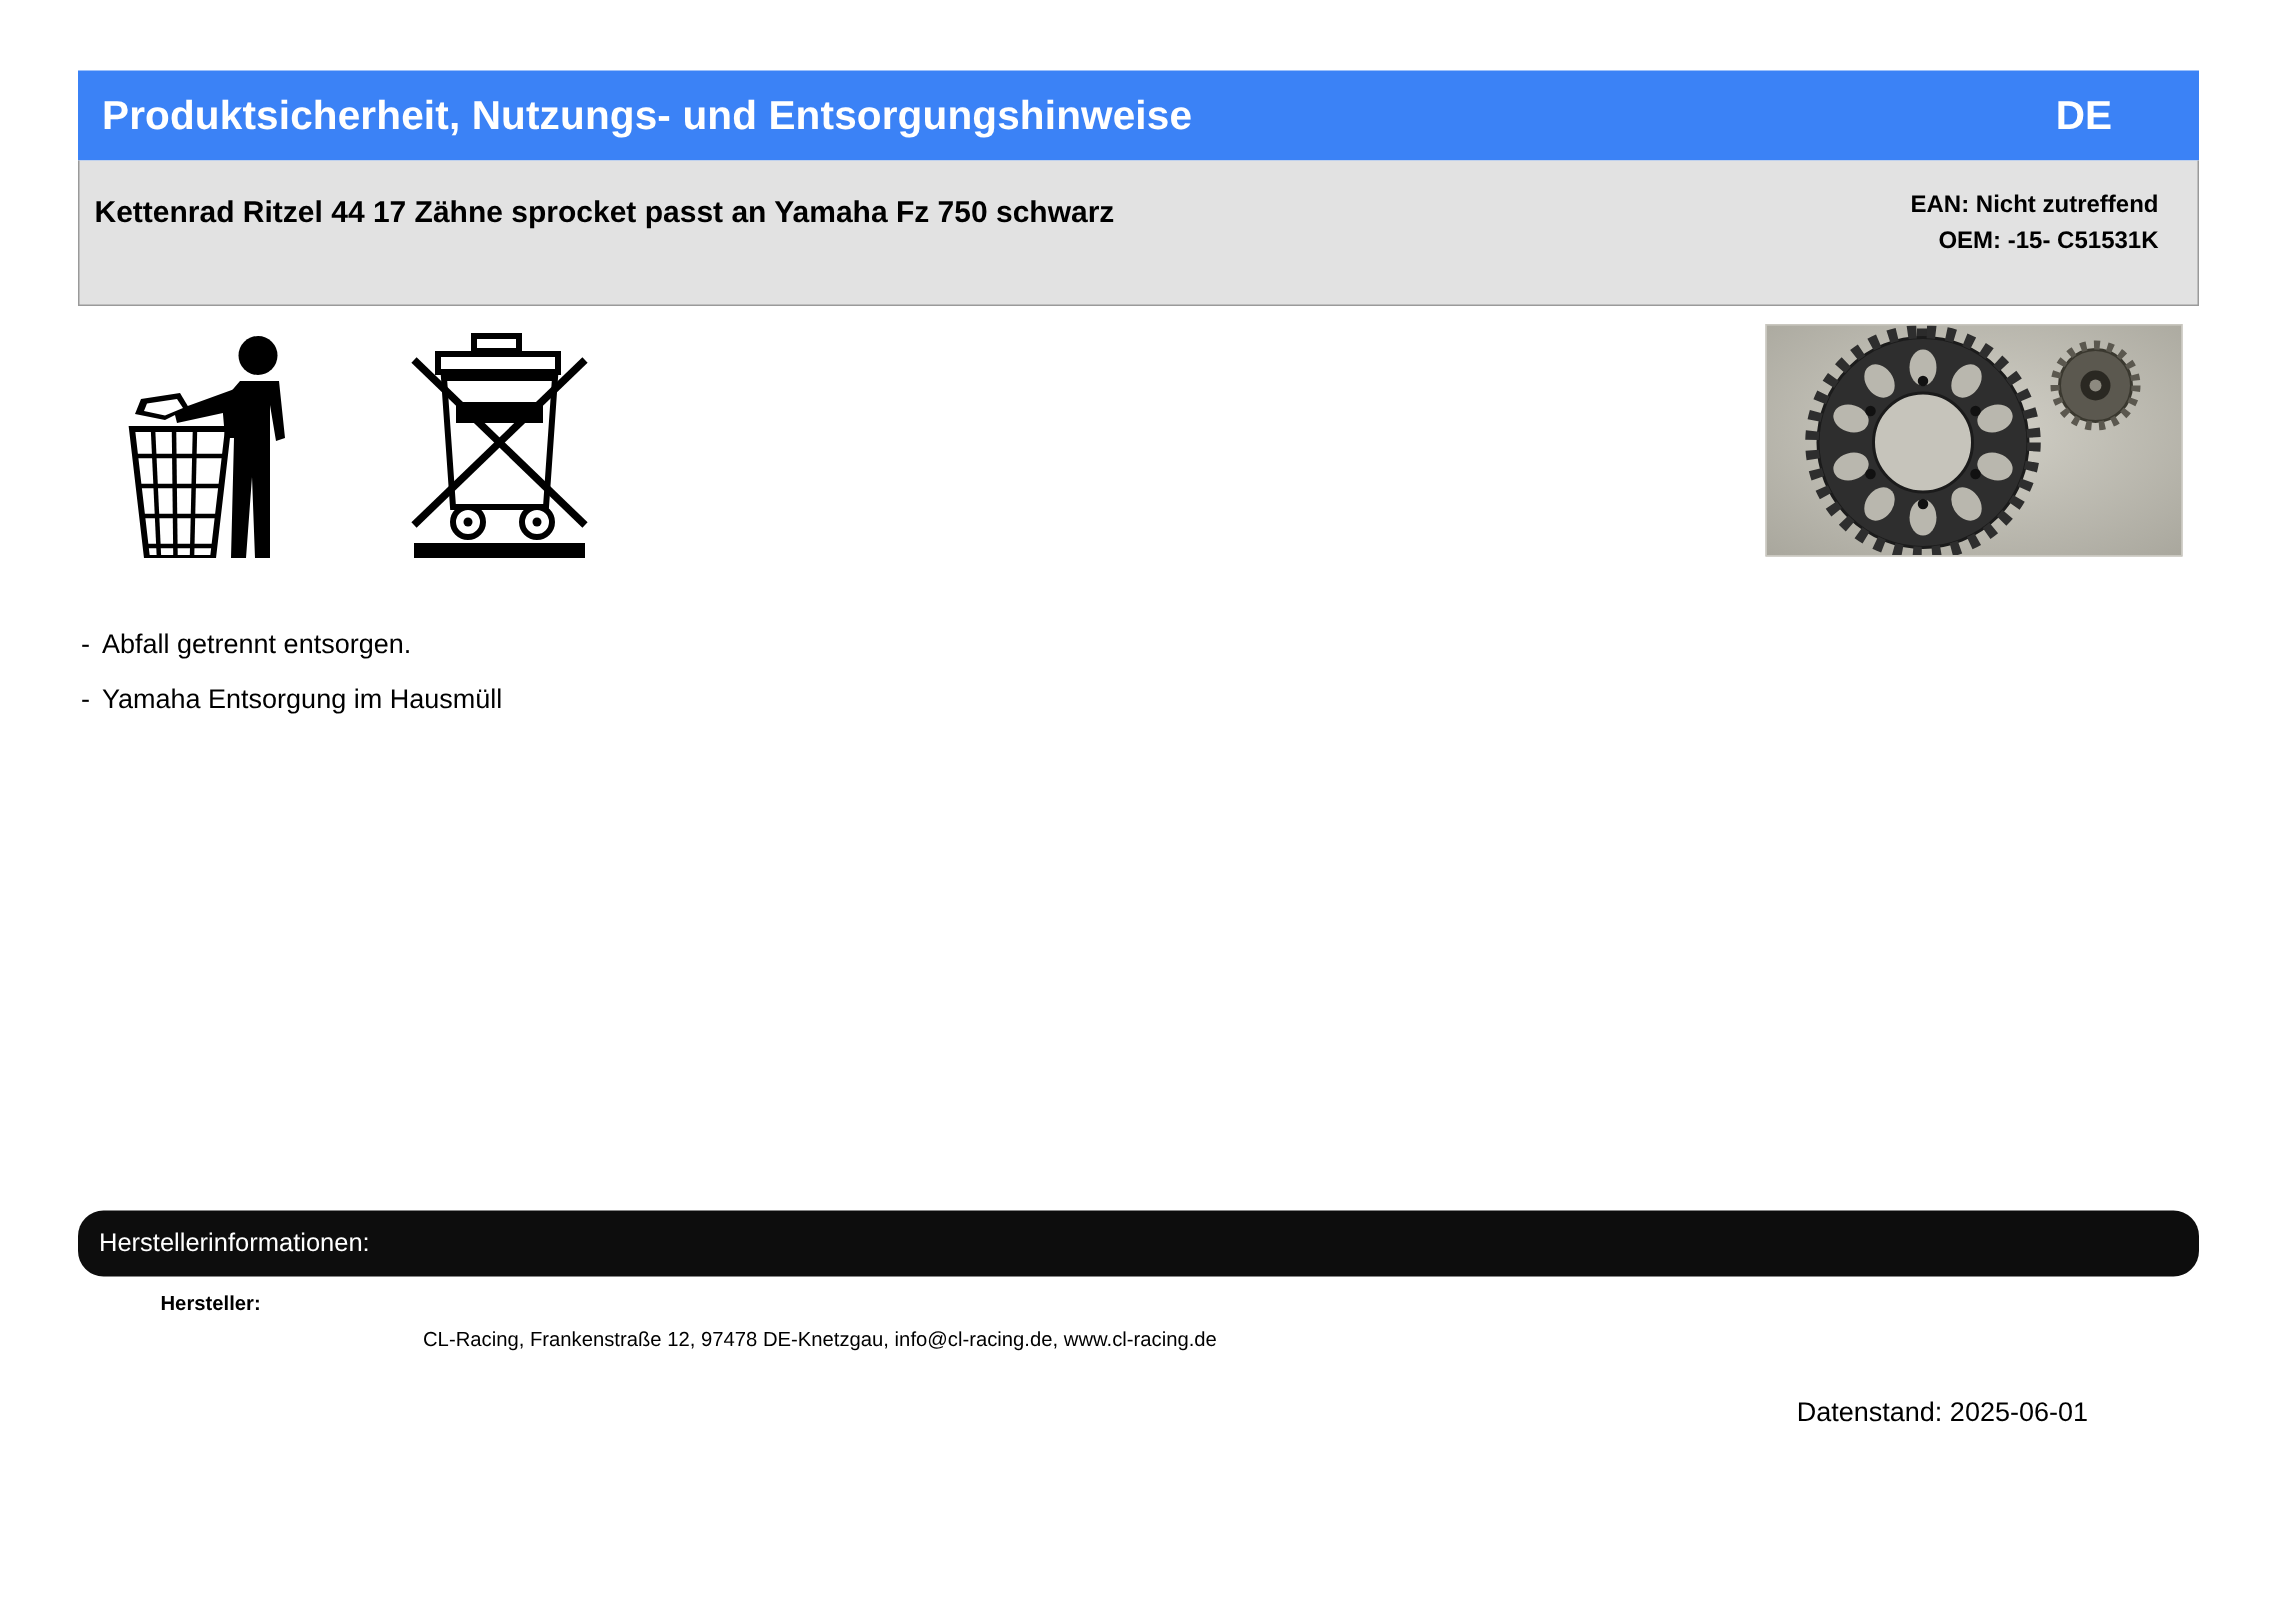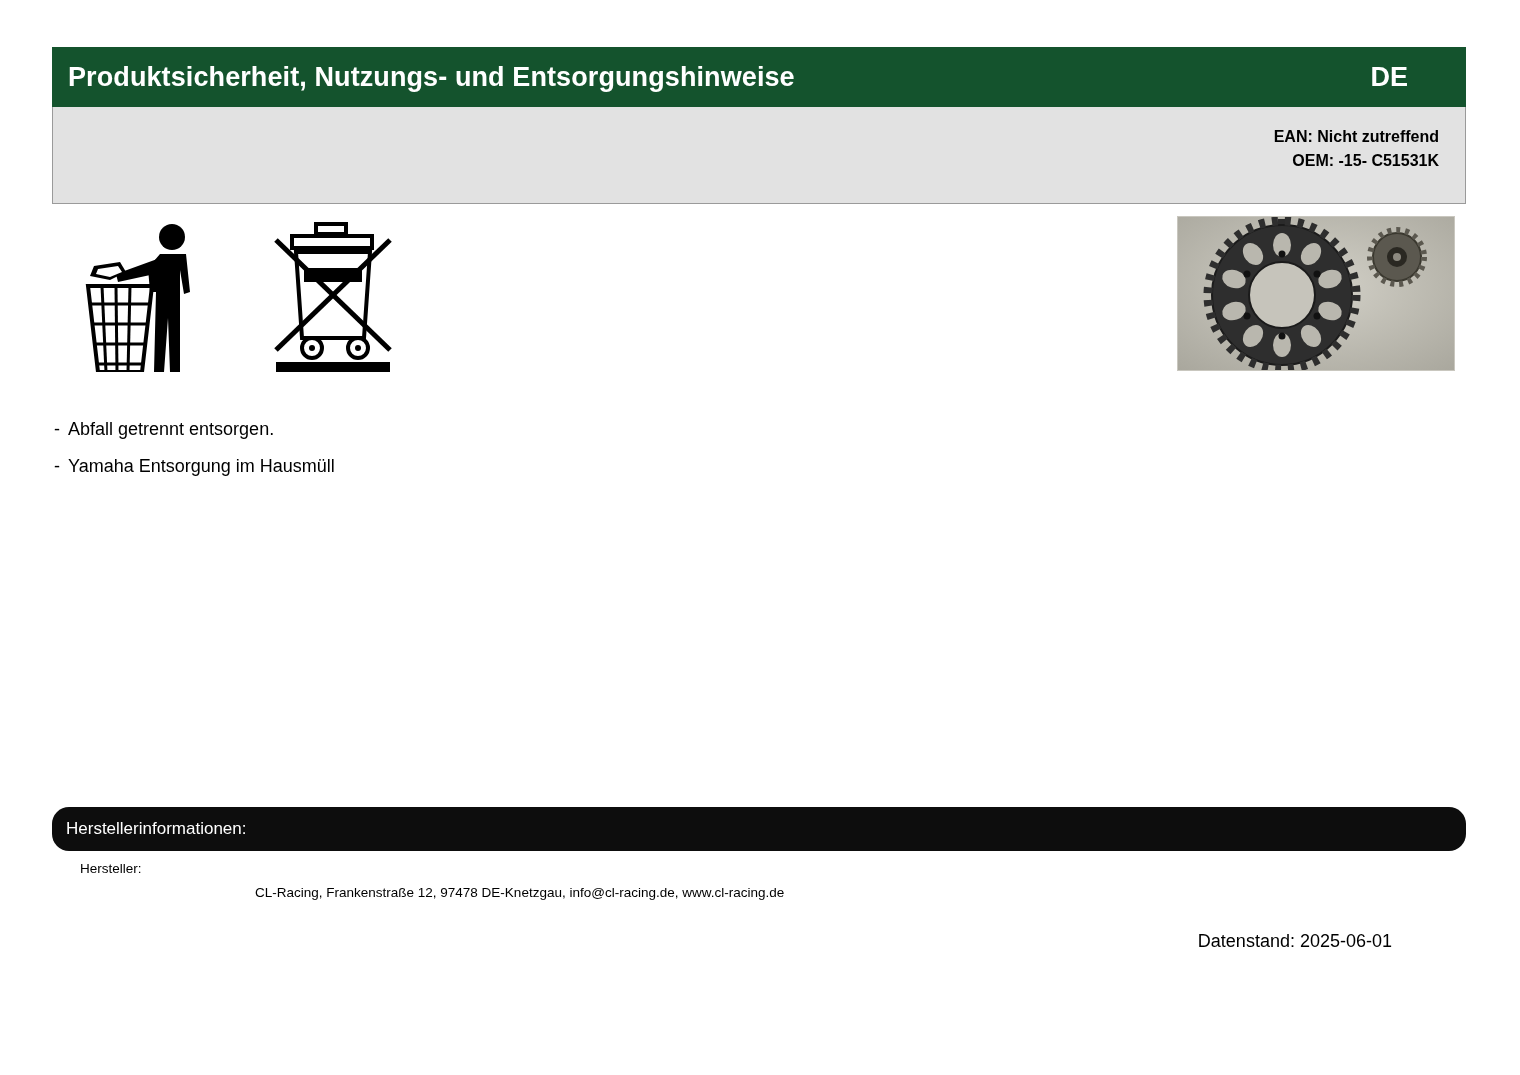--- a/index.html
+++ b/index.html
@@ -24,21 +24,21 @@
     height: 1075px;
   }
 
   
   .header-bar {
     position: absolute;
     left: 52px;
     top: 47px;
     width: 1414px;
     height: 60px;
-    background: #14532d;
+    background: #3b82f6;
     color: #ffffff;
     display: flex;
     align-items: center;
     justify-content: space-between;
     box-sizing: border-box;
     padding: 0 18px 0 16px;
   }
   .header-title {
     font-size: 27px;
     font-weight: bold;
@@ -148,23 +148,24 @@
 
   .maker-row {
     position: absolute;
     left: 80px;
     top: 861px;
     width: 1300px;
     font-size: 13.5px;
     display: flex;
   }
   .maker-key {
-    font-weight: normal;
+    font-weight: bold;
     width: 175px;
     flex: none;
+    margin-left: 27px;
   }
   .maker-val {
     font-weight: normal;
     margin-top: 24px;
   }
 
   .datenstand {
     position: absolute;
     right: 128px;
     top: 931px;
@@ -175,20 +176,21 @@
 <body>
 
 <div class="sheet">
 
   <div class="header-bar">
     <div class="header-title">Produktsicherheit, Nutzungs- und Entsorgungshinweise</div>
     <div class="header-lang">DE</div>
   </div>
 
   <div class="subheader">
+    <div class="product-name">Kettenrad Ritzel 44 17 Zähne sprocket passt an Yamaha Fz 750 schwarz</div>
     <div class="codes">
       <div>EAN: Nicht zutreffend</div>
       <div>OEM: -15- C51531K</div>
     </div>
   </div>
 
   <div class="pictos">
 
     <div class="picto picto-bin">
       <svg width="140" height="150" viewBox="0 0 140 150" xmlns="http://www.w3.org/2000/svg">

